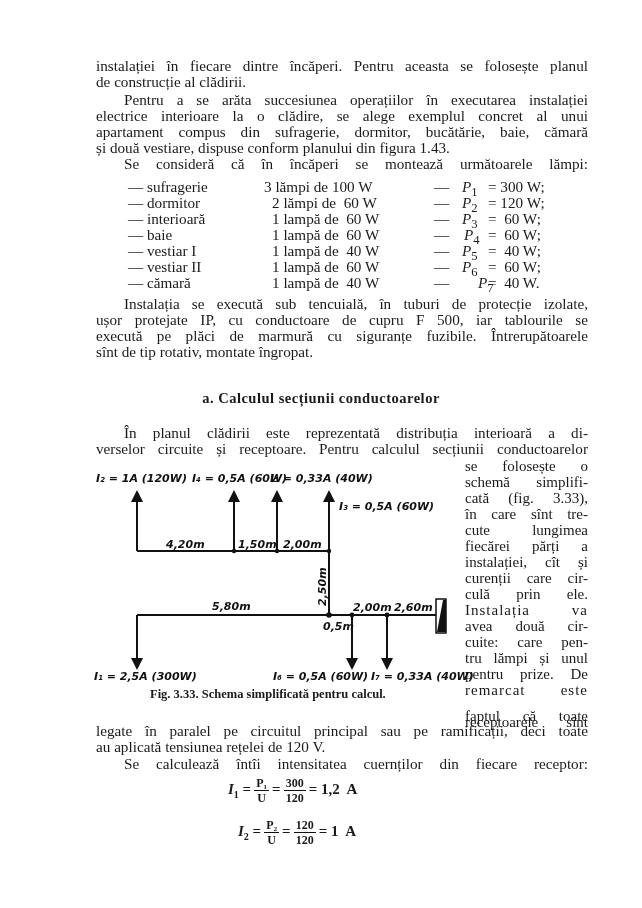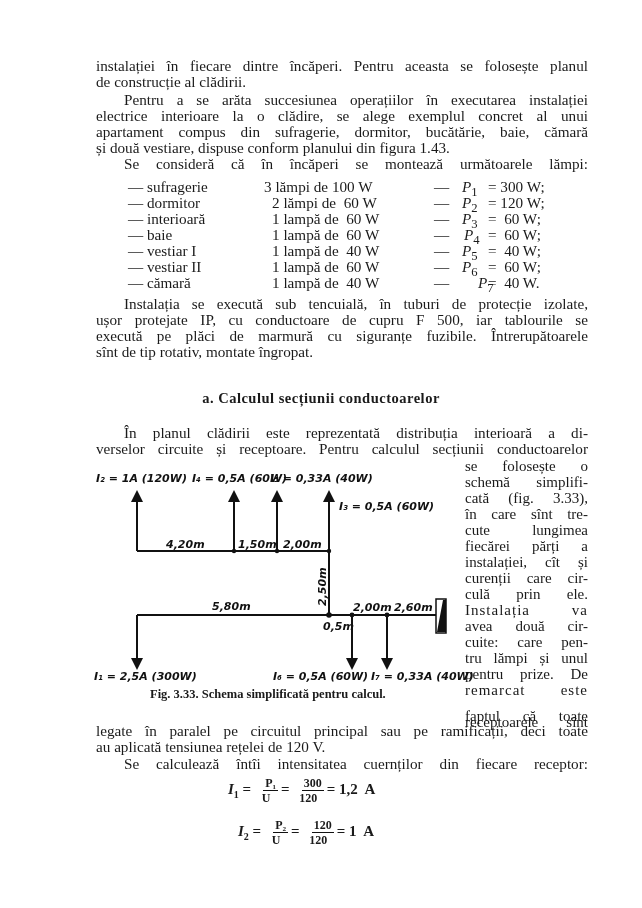--- a/index.html
+++ b/index.html
@@ -12,21 +12,21 @@
   .narrow { left: 465px; width: 123px; font-size: 15px; }
   .lamp-row { position: absolute; left: 128px; font-size: 15.2px; line-height: 16px; white-space: nowrap; }
   .lamp-row span { position: absolute; top: 0; white-space: nowrap; }
   .heading { position: absolute; left: 0; width: 642px; top: 390px; text-align: center;
              font-size: 14.5px; font-weight: bold; letter-spacing: 0.5px; }
   .caption { position: absolute; left: 150px; top: 687px; font-size: 12.5px; font-weight: bold; white-space: nowrap; }
   svg.diagram { position: absolute; left: 0; top: 0; }
   svg.diagram text { font-family: "DejaVu Sans", sans-serif; font-style: italic; font-weight: bold; font-size: 11px; fill: #111; }
   .eq { position: absolute; font-size: 15px; font-weight: bold; white-space: nowrap; }
   .eq .frac { display: inline-block; vertical-align: middle; text-align: center; font-size: 12px; margin: 0 3px; }
-  .eq .frac .num { display: block; border-bottom: 1px solid #111; padding: 0 2px; line-height: 14px; margin-left: 9px; }
+  .eq .frac .num { display: block; border-bottom: 1px solid #111; padding: 0 2px; line-height: 14px; }
   .eq .frac .den { display: block; line-height: 14px; }
   .eq i { font-style: italic; }
   .eq sub { font-size: 10px; }
   i { font-style: italic; }
 </style>
 </head>
 <body>
 
 <div class="line" style="top:58px">instalației în fiecare dintre încăperi. Pentru aceasta se folosește planul</div>
 <div class="line last" style="top:74px">de construcție al clădirii.</div>

